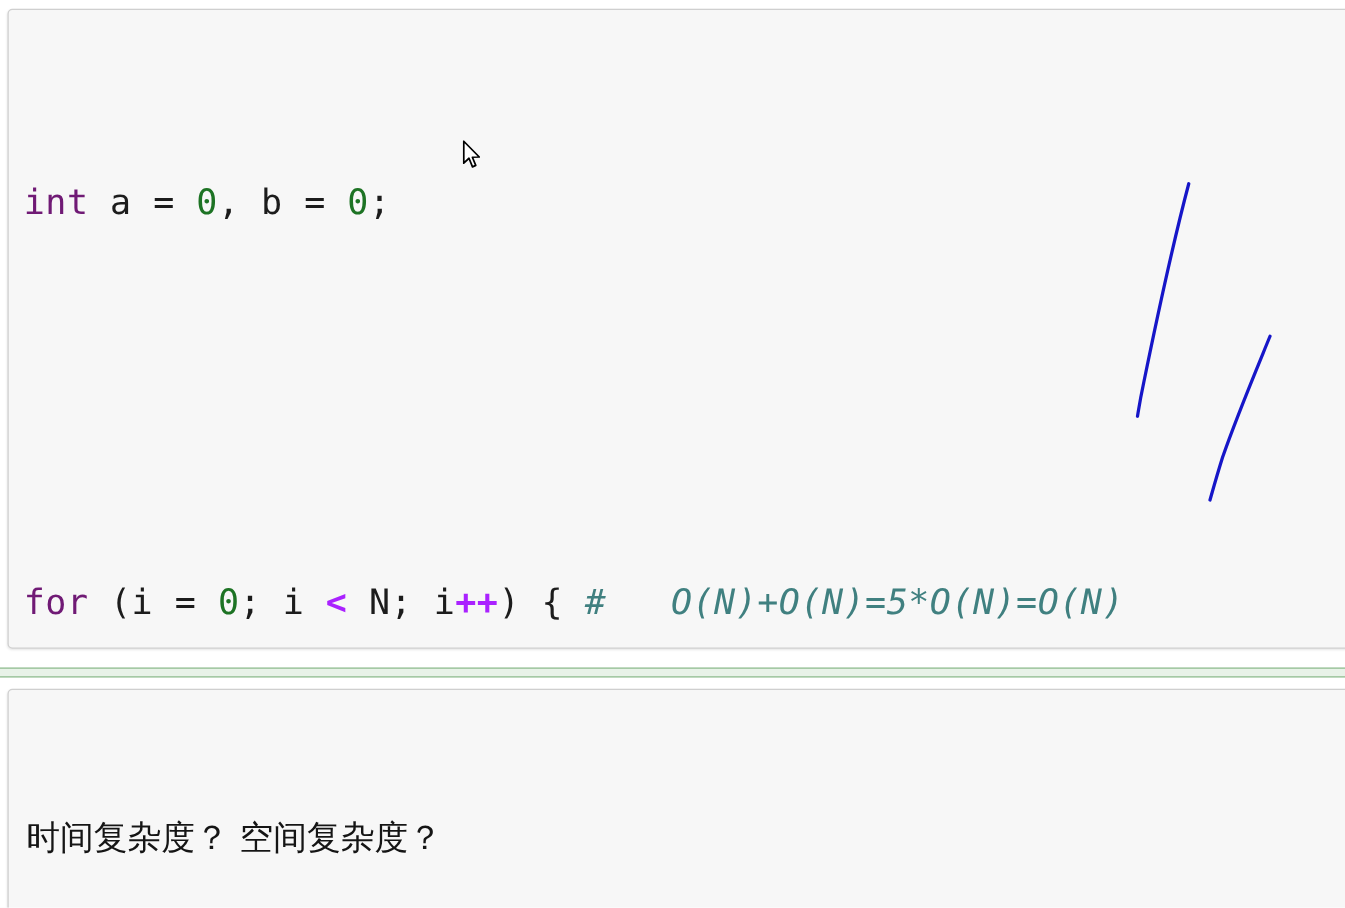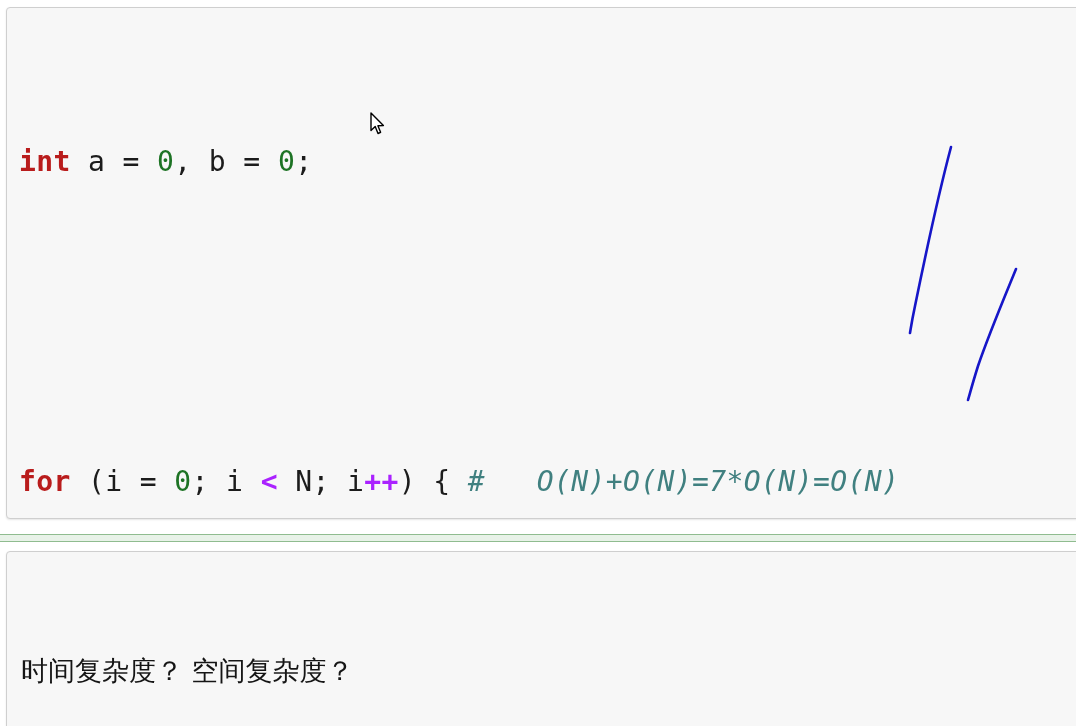--- a/index.html
+++ b/index.html
@@ -54,21 +54,21 @@
     left: 12px;
     right: 0;
     font-family: "DejaVu Sans Mono", "Liberation Mono", monospace;
     font-size: 28px;
     line-height: 40px;
     color: #1c1c1c;
     white-space: pre;
     letter-spacing: 0.4px;
   }
   .code .ln { display: block; height: 40px; }
-  .kw   { color: #b91c1c; font-weight: bold; }
+  .kw   { color: #701a75; font-weight: normal; }
   .num  { color: #1d7324; }
   .op   { color: #aa22ff; font-weight: bold; }
   .cmt  { color: #408080; font-style: italic; }
 
   
   .notes {
     position: absolute;
     top: 16px;
     left: 14px;
     right: 0;
@@ -100,21 +100,21 @@
 </head>
 <body>
 
 <div class="panel" id="code-panel">
   <div class="code">
 
     <span class="ln"><span class="kw">int</span> a = <span class="num">0</span>, b = <span class="num">0</span>;</span>
 
     <span class="ln"> </span>
 
-    <span class="ln"><span class="kw">for</span> (i = <span class="num">0</span>; i <span class="op">&lt;</span> N; i<span class="op">++</span>) { <span class="cmt">#   O(N)+O(N)=7*O(N)=O(N)</span></span>
+    <span class="ln"><span class="kw">for</span> (i = <span class="num">0</span>; i <span class="op">&lt;</span> N; i<span class="op">++</span>) { <span class="cmt">#   O(N)+O(N)=5*O(N)=O(N)</span></span>
 
     
 
     
 
     
 
     
 
     

